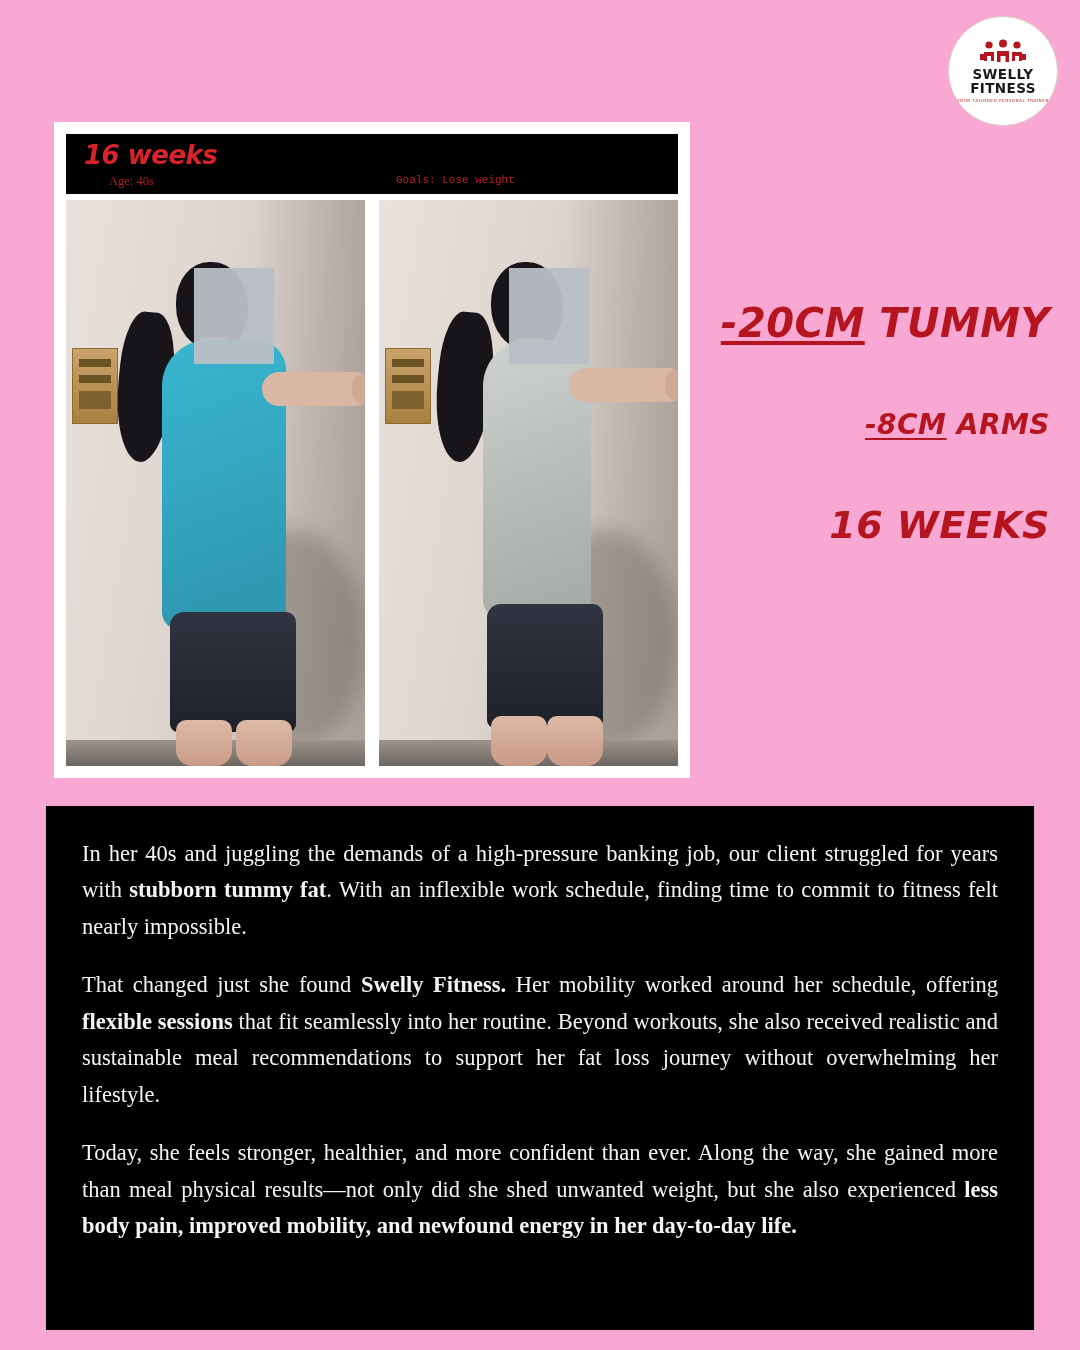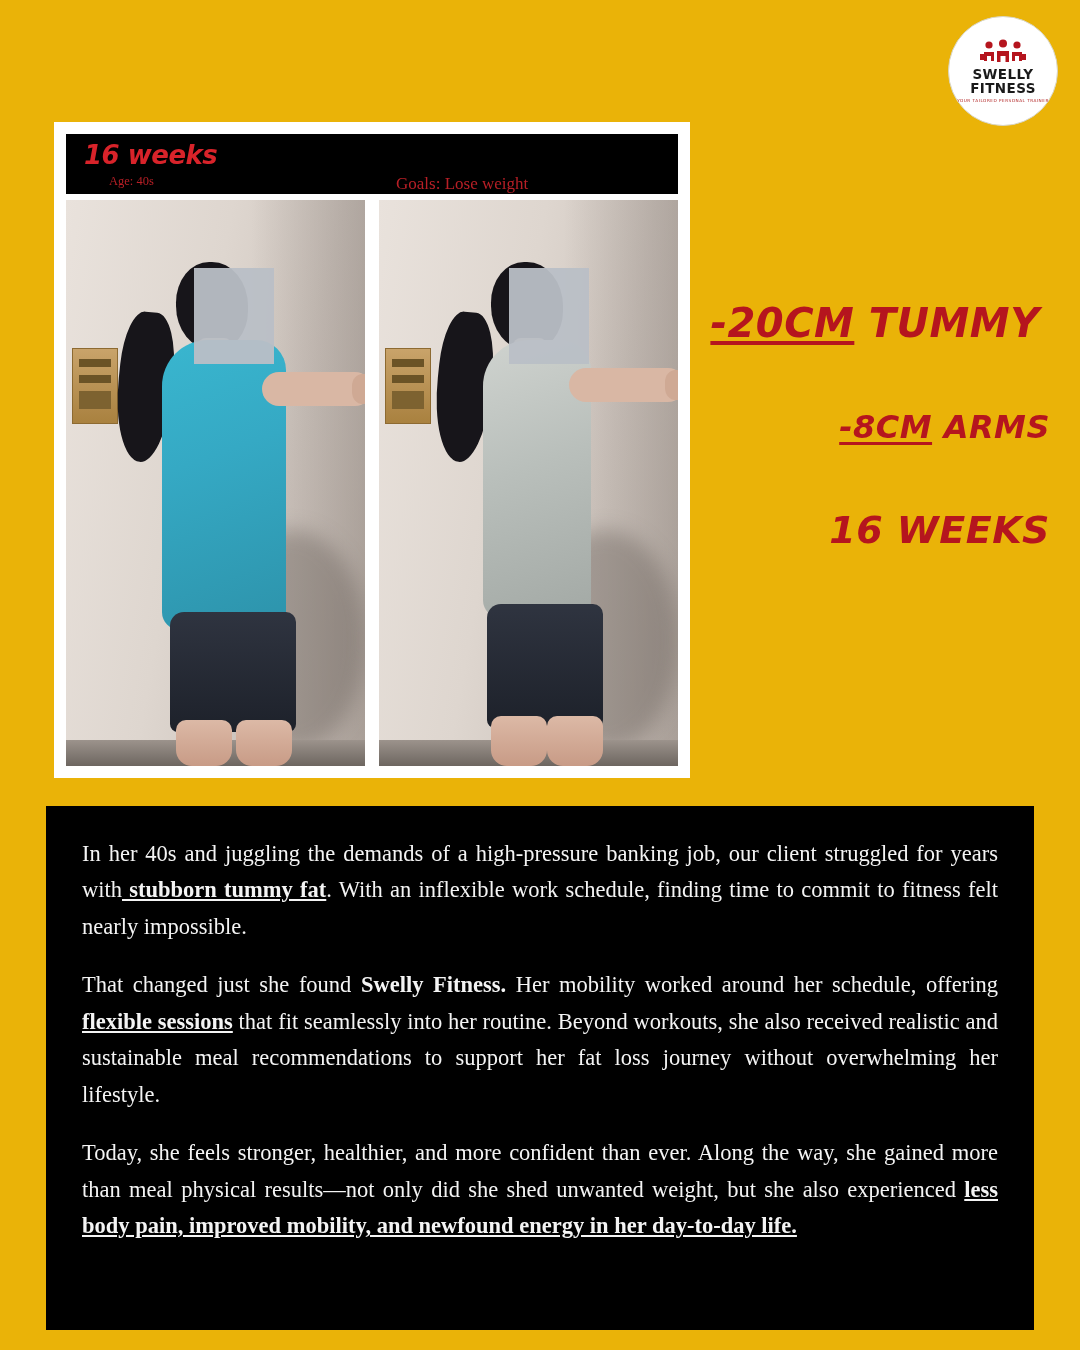--- a/index.html
+++ b/index.html
@@ -7,21 +7,21 @@
     width: 1080px;
     height: 1350px;
     background: #fbfaf1;
     font-family: "Liberation Sans", sans-serif;
     overflow: hidden;
   }
   .page {
     position: relative;
     width: 1080px;
     height: 1350px;
-    background: #eab308;
+    background: #f9a8d4;
   }
 
   
   .logo {
     position: absolute;
     top: 16px;
     right: 22px;
     width: 110px;
     height: 110px;
     border-radius: 50%;
@@ -89,22 +89,22 @@
     top: 40px;
     font-family: "Liberation Serif", serif;
     font-size: 12.5px;
     color: #b81f26;
     margin-left: 25px;
   }
   .ph-goal {
     position: absolute;
     left: 330px;
     top: 40px;
-    font-family: Liberation Serif, serif;
-    font-size: 17px;
+    font-family: Liberation Mono, monospace;
+    font-size: 11px;
     color: #b81f26;
   }
 
   .photos {
     position: absolute;
     left: 12px;
     top: 78px;
     width: 612px;
     height: 566px;
     display: flex;
@@ -235,22 +235,22 @@
     font-style: italic;
     color: #b5151e;
     letter-spacing: 0.5px;
     margin-bottom: 62px;
     white-space: nowrap;
   }
   .stat .num {
     text-decoration: underline;
     text-underline-offset: 4px;
   }
-  .stat-1 { font-size: 40px; text-align: center; }
-  .stat-2 { font-size: 32px; }
+  .stat-1 { font-size: 40px; }
+  .stat-2 { font-size: 28px; }
   .stat-3 { font-size: 38px; margin-bottom: 0; }
 
   
   .story {
     position: absolute;
     left: 46px;
     top: 806px;
     width: 988px;
     height: 524px;
     background: #000000;
@@ -259,21 +259,21 @@
   }
   .story p {
     font-family: "Liberation Serif", serif;
     font-size: 22.5px;
     line-height: 1.62;
     text-align: justify;
     margin-bottom: 22px;
     color: #f4f4f4;
   }
   .story p:last-child { margin-bottom: 0; }
-  .u { text-decoration: underline; font-weight: bold; }
+  .u { font-weight: bold; }
   .b { font-weight: bold; }
 </style>
 </head>
 <body>
 
 <div class="page">
 
   <div class="logo">
     <svg class="logo-mark" viewBox="0 0 46 26">
       <circle cx="9" cy="6" r="3.6" fill="#b5151e"></circle>

